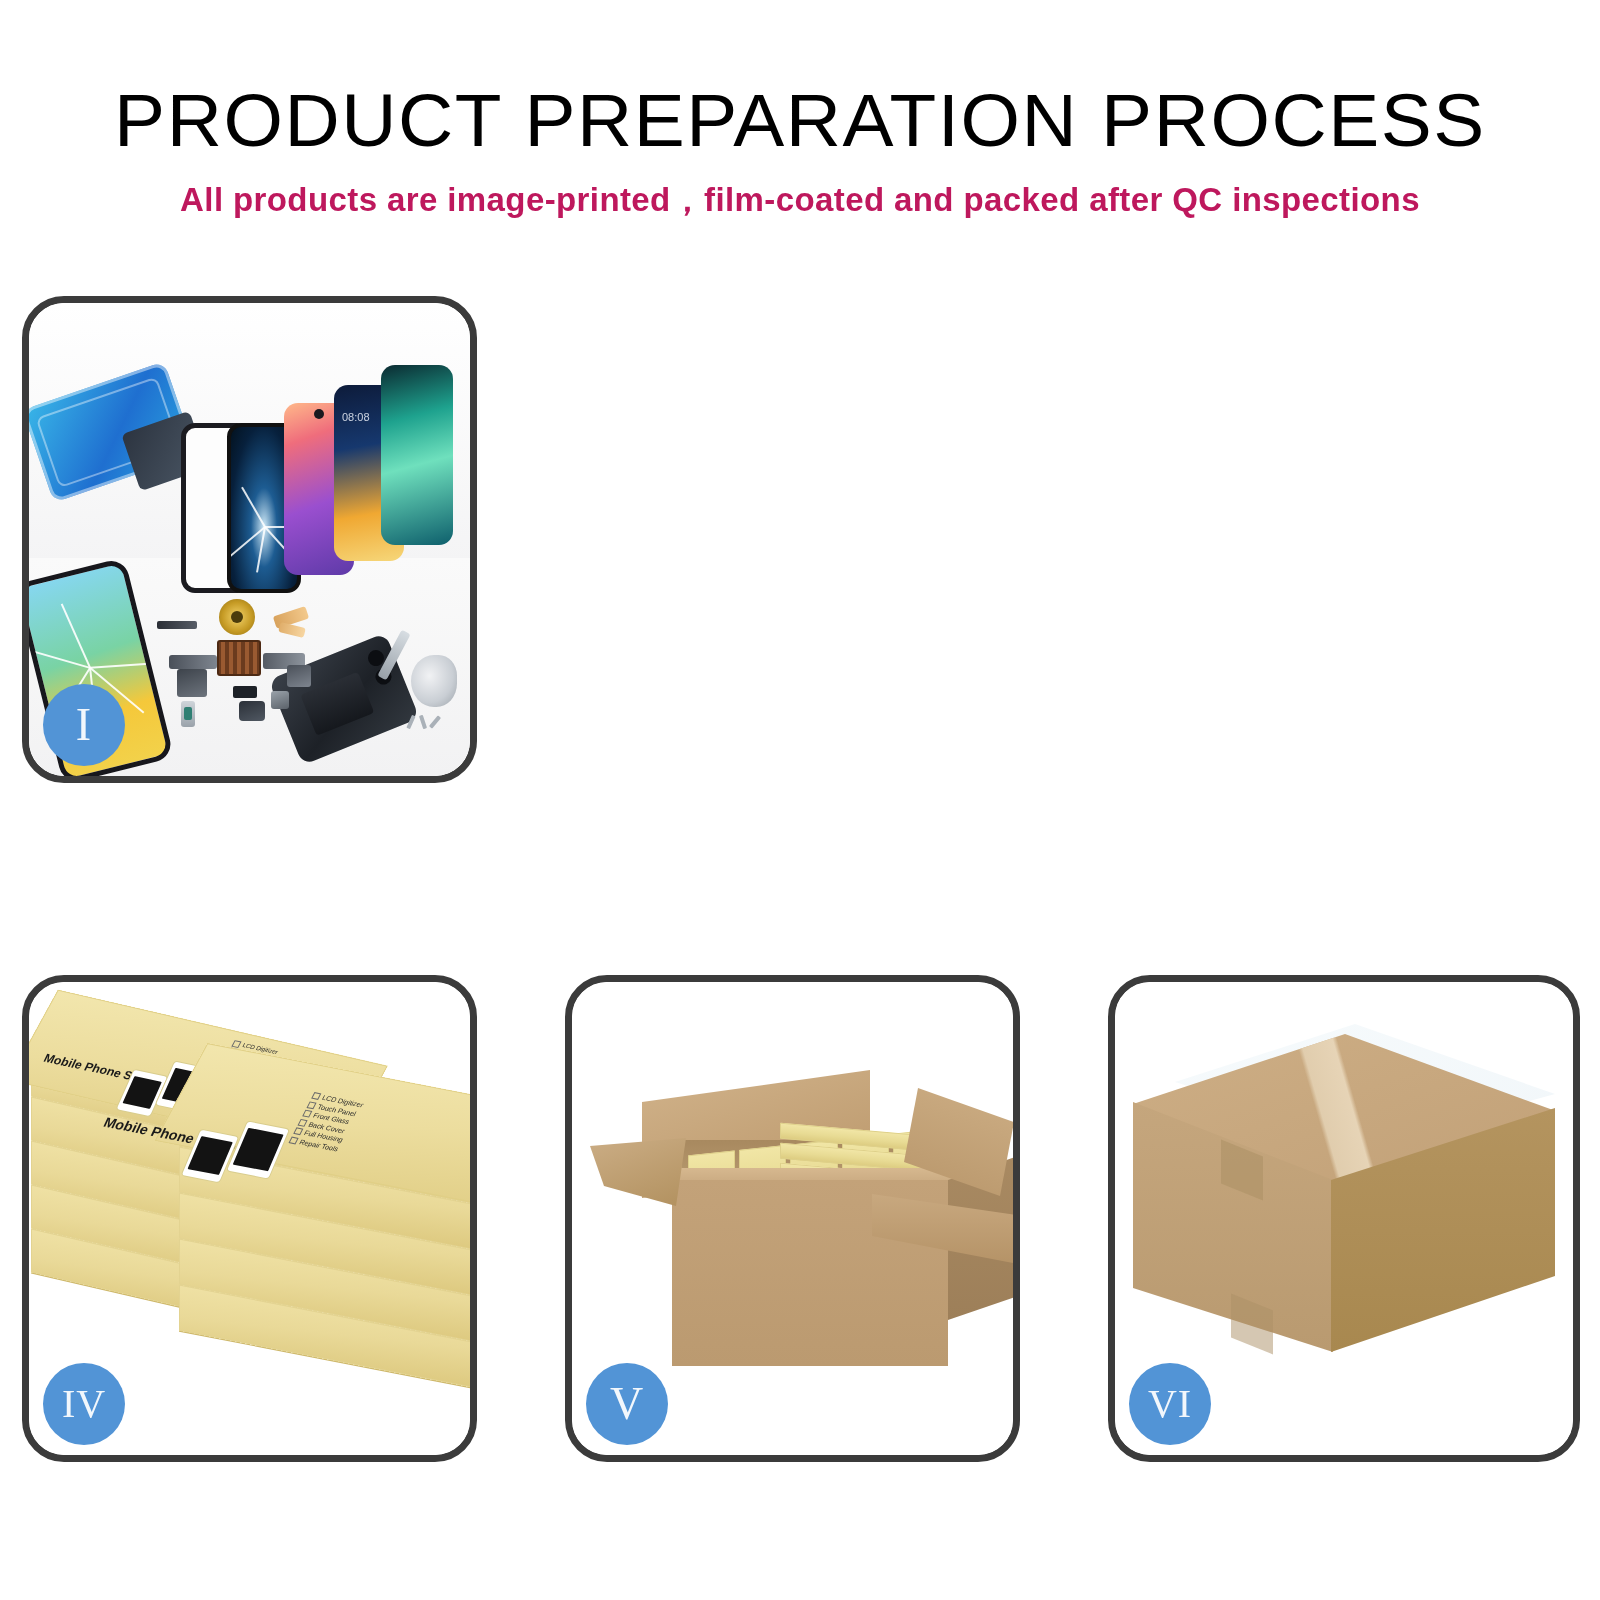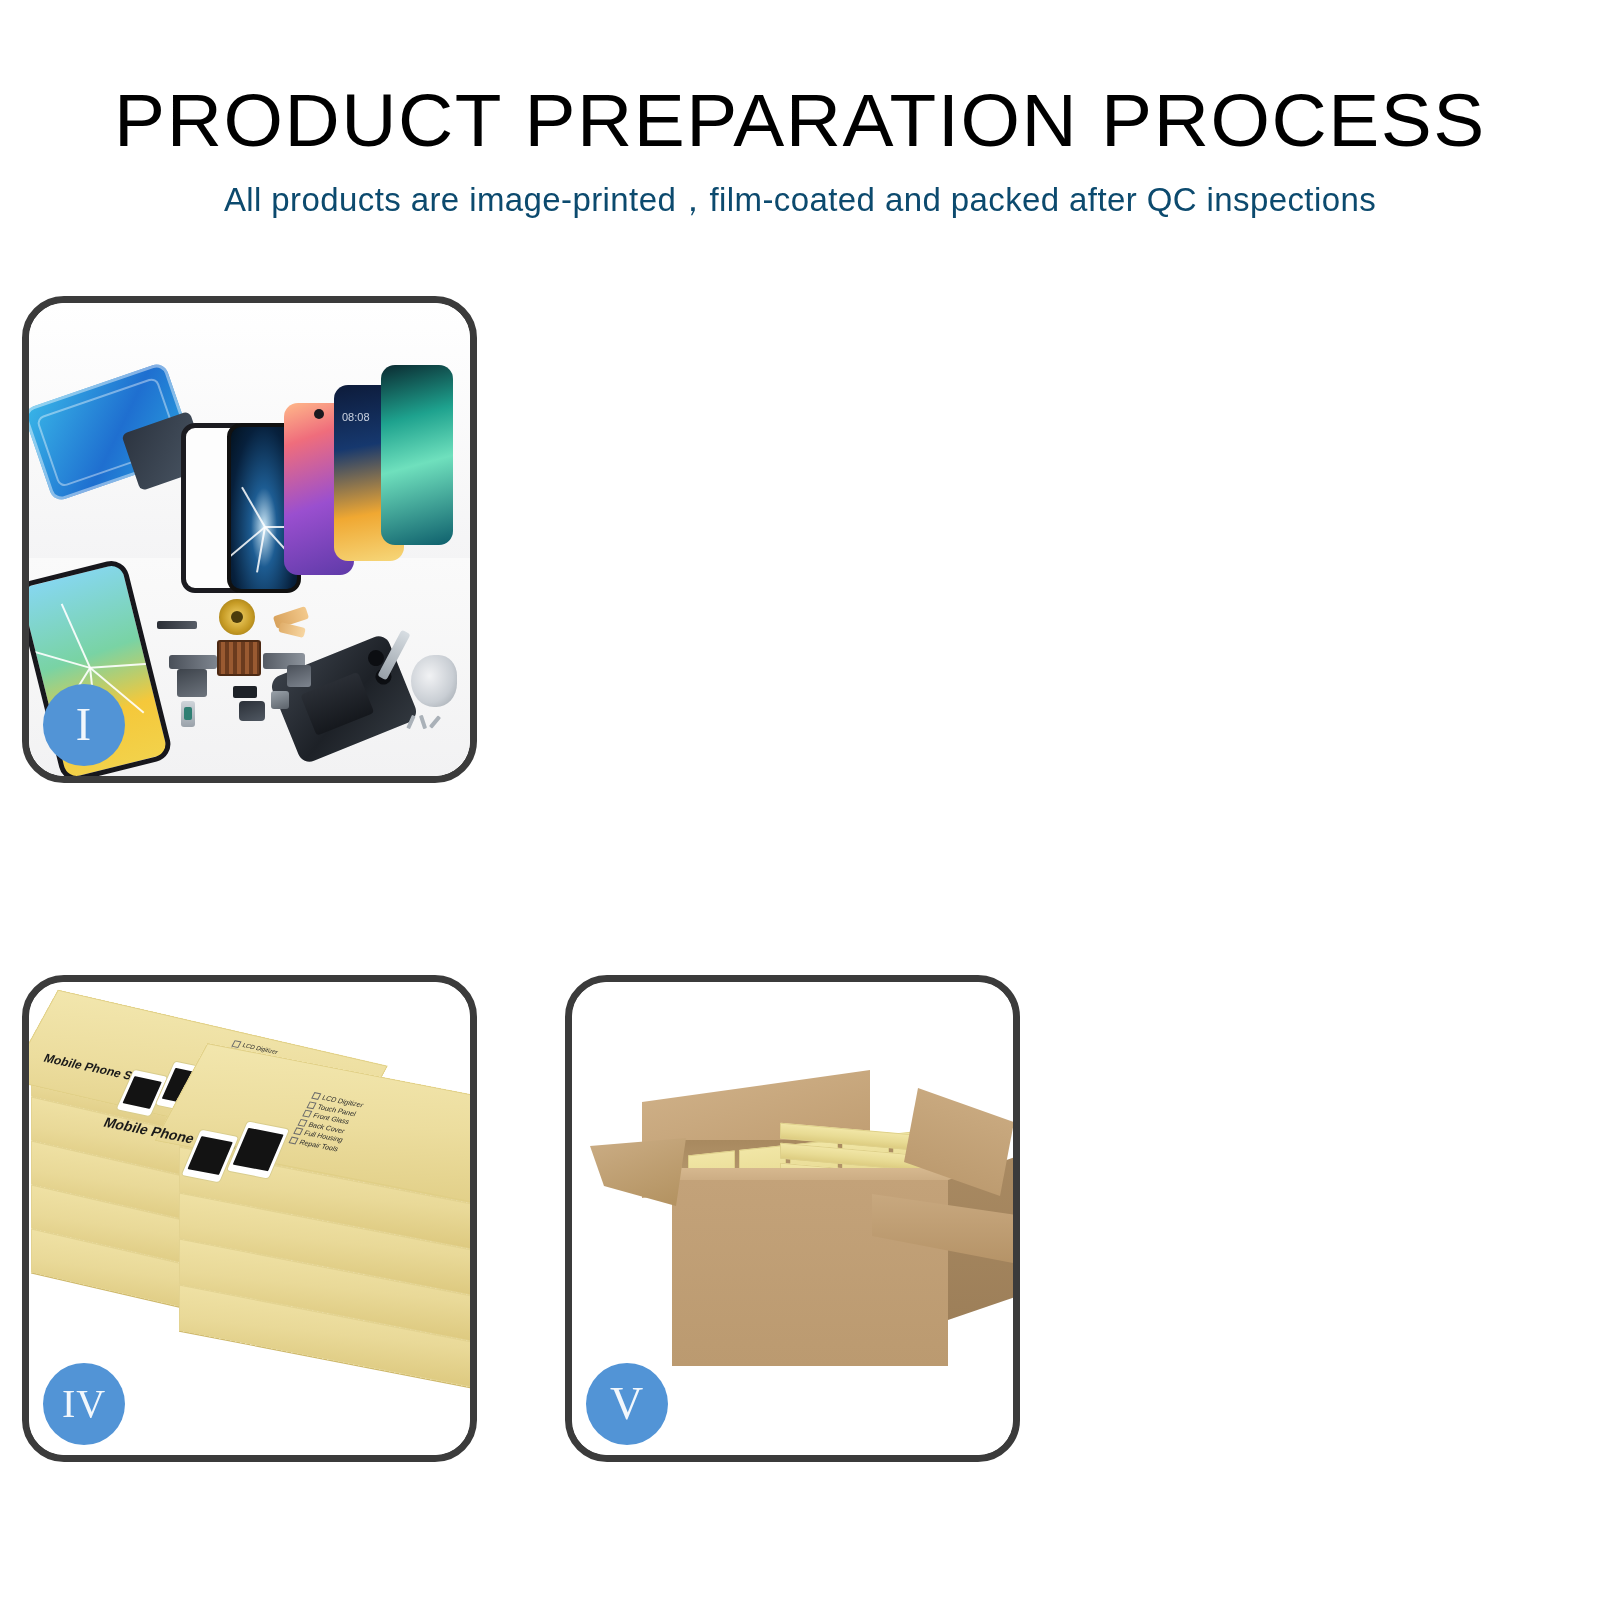--- a/index.html
+++ b/index.html
@@ -32,23 +32,23 @@
     letter-spacing: 1.5px;
     color: #000000;
     font-family: "Liberation Sans", sans-serif;
     transform: scaleX(1.02);
   }
   .subtitle {
     margin: 0;
     padding-top: 18px;
     font-size: 33px;
     line-height: 40px;
-    font-weight: 400;
+    font-weight: 700;
     letter-spacing: 0.4px;
-    color: #0c4a6e;
+    color: #be185d;
     font-family: "Liberation Sans", sans-serif;
   }
 
   
   .grid {
     position: absolute;
     left: 0;
     top: 0;
     width: 1600px;
     height: 1600px;
@@ -619,14 +619,28 @@
         <div class="cb-body"></div>
         <div class="cb-right"></div>
         <div class="cb-flap-left"></div>
         <div class="cb-flap-right"></div>
         <div class="cb-flap-front"></div>
       </div>
     </div>
     <div class="badge">V</div>
   </div>
 
+  <div class="panel p6">
+    <div class="inner">
+      <div class="sealed">
+        <div class="sc-wrap"></div>
+        <div class="sc-top"></div>
+        <div class="sc-tape"></div>
+        <div class="sc-left"></div>
+        <div class="sc-right"></div>
+        <div class="sc-patch1"></div>
+        <div class="sc-patch2"></div>
+      </div>
+    </div>
+    <div class="badge wide">VI</div>
+  </div>
 
 </div>
 
 </body></html>

